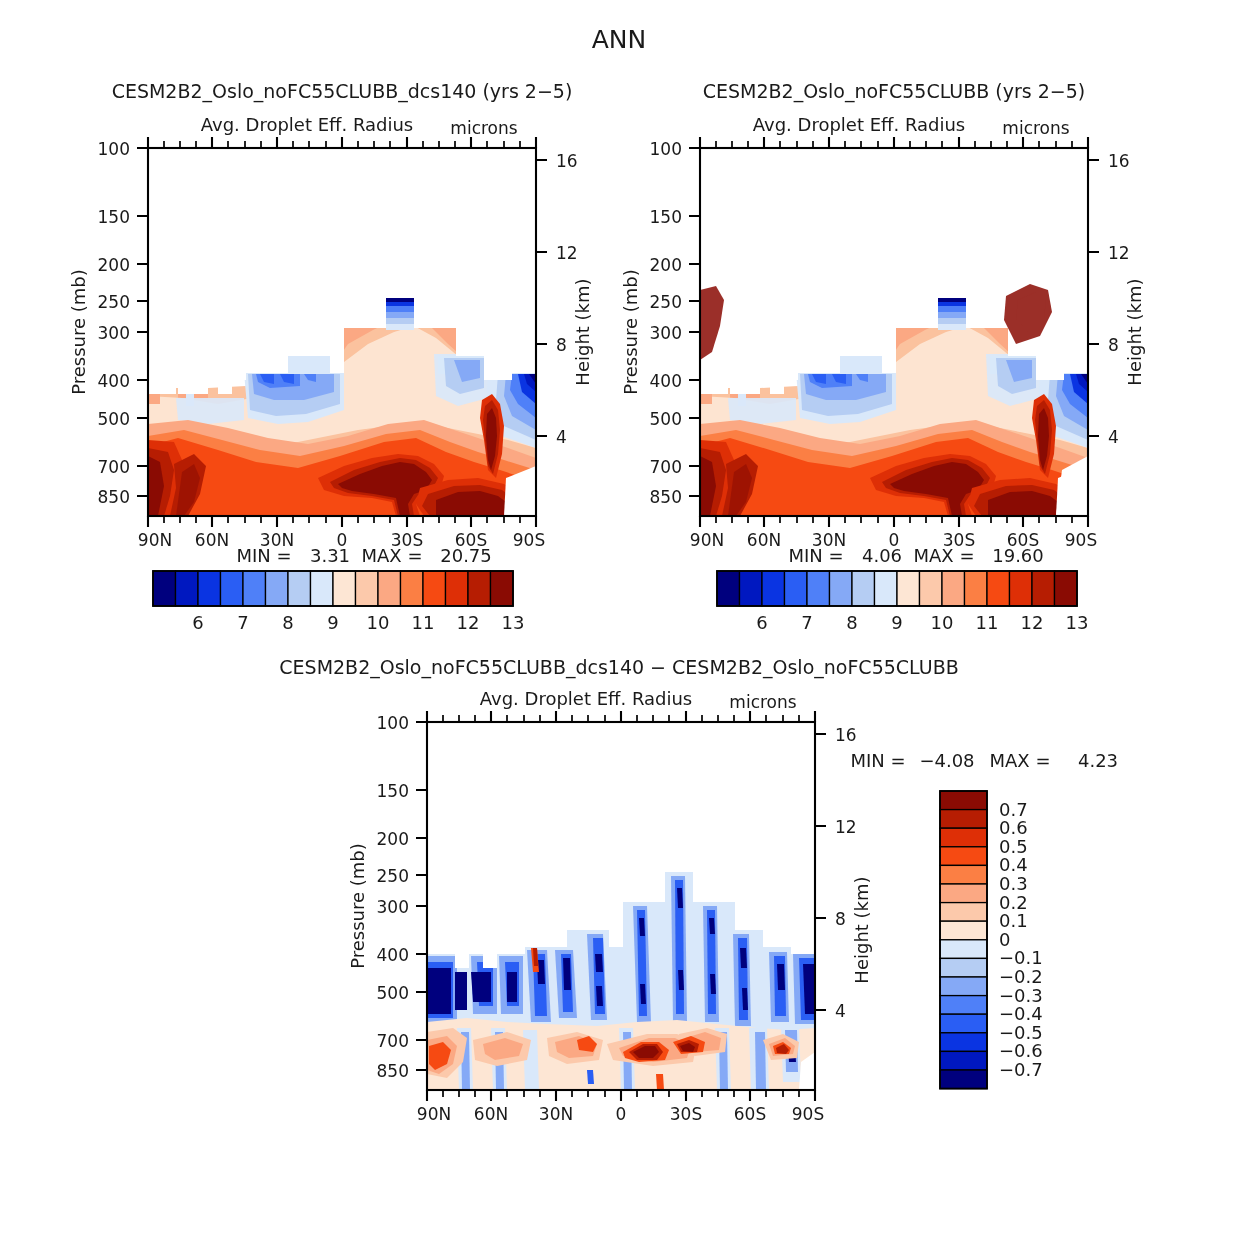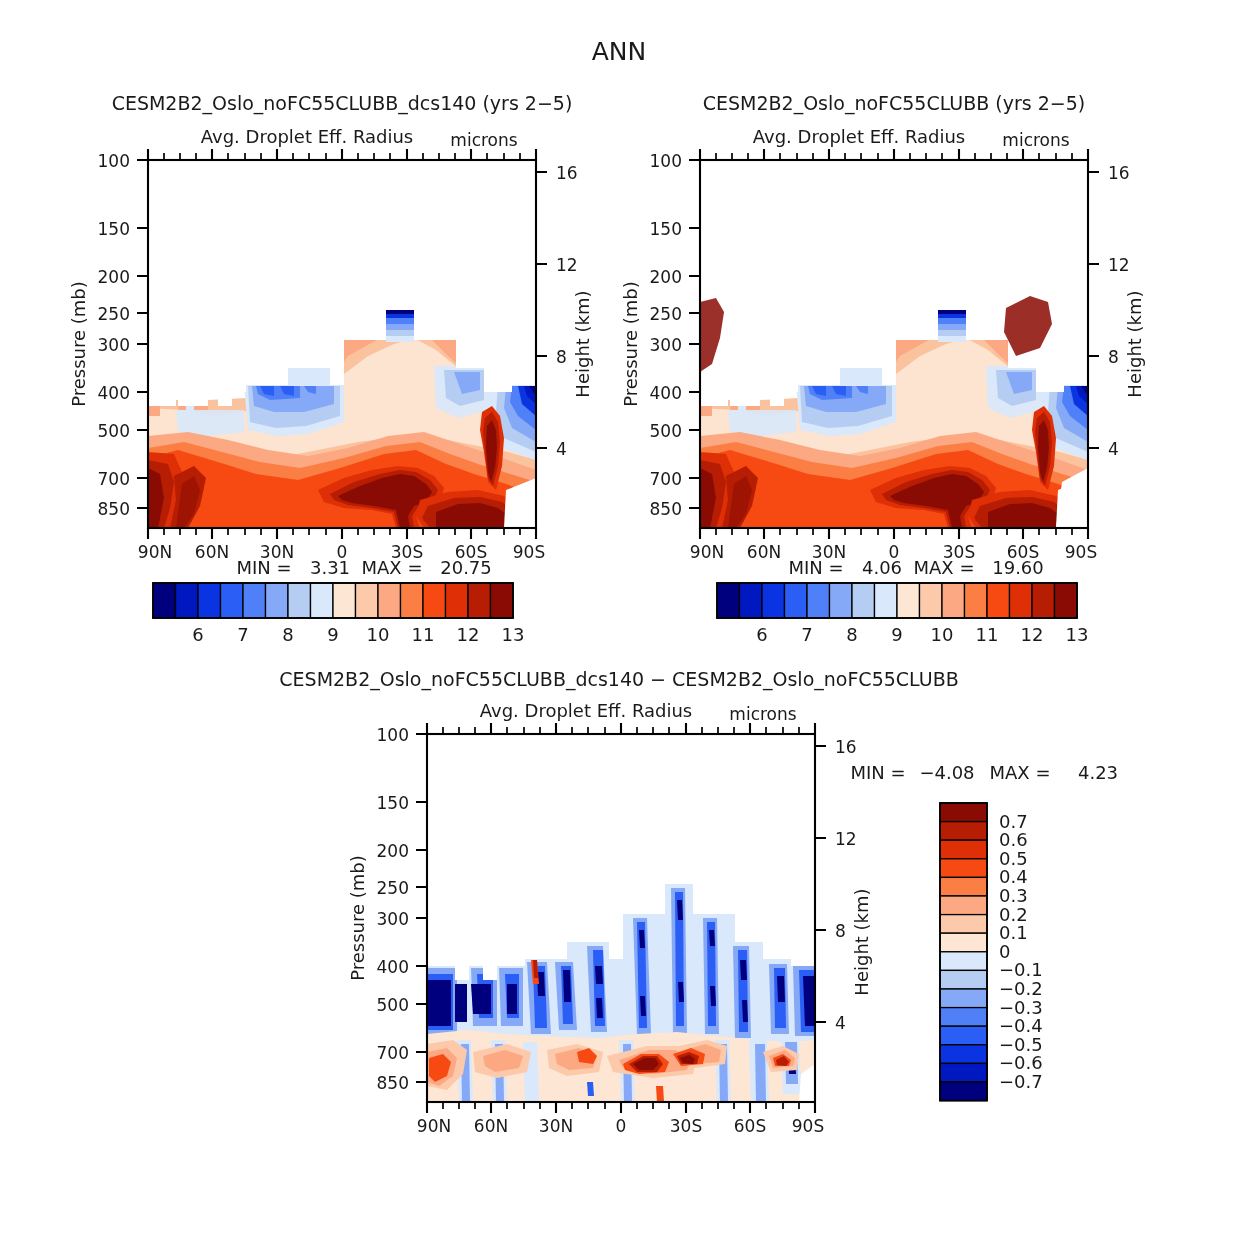--- a/index.html
+++ b/index.html
@@ -1,19 +1,19 @@
 <!DOCTYPE html>
 <html><head>
 <meta charset="utf-8">
 <style>
   html,body{margin:0;padding:0;background:#fff;}
   body{width:1238px;height:1240px;position:relative;
        font-family:"DejaVu Sans","Liberation Sans",sans-serif;color:#000;
        overflow:hidden;}
-  .fig{position:absolute;left:0;top:12px;width:1238px;height:1112px;border-radius:6px;}
+  .fig{position:absolute;left:0;top:0;width:1238px;height:1112px;border-radius:6px;}
   svg{display:block;}
   text{font-family:"DejaVu Sans","Liberation Sans",sans-serif;fill:#1a1a1a;
        stroke:none;}
   .t-main{font-size:25px;}
   .t-panel{font-size:19px;}
   .t-var{font-size:18px;}
   .t-unit{font-size:17px;}
   .t-tick{font-size:17px;}
   .t-ax{font-size:18px;}
   .t-mm{font-size:18px;}

